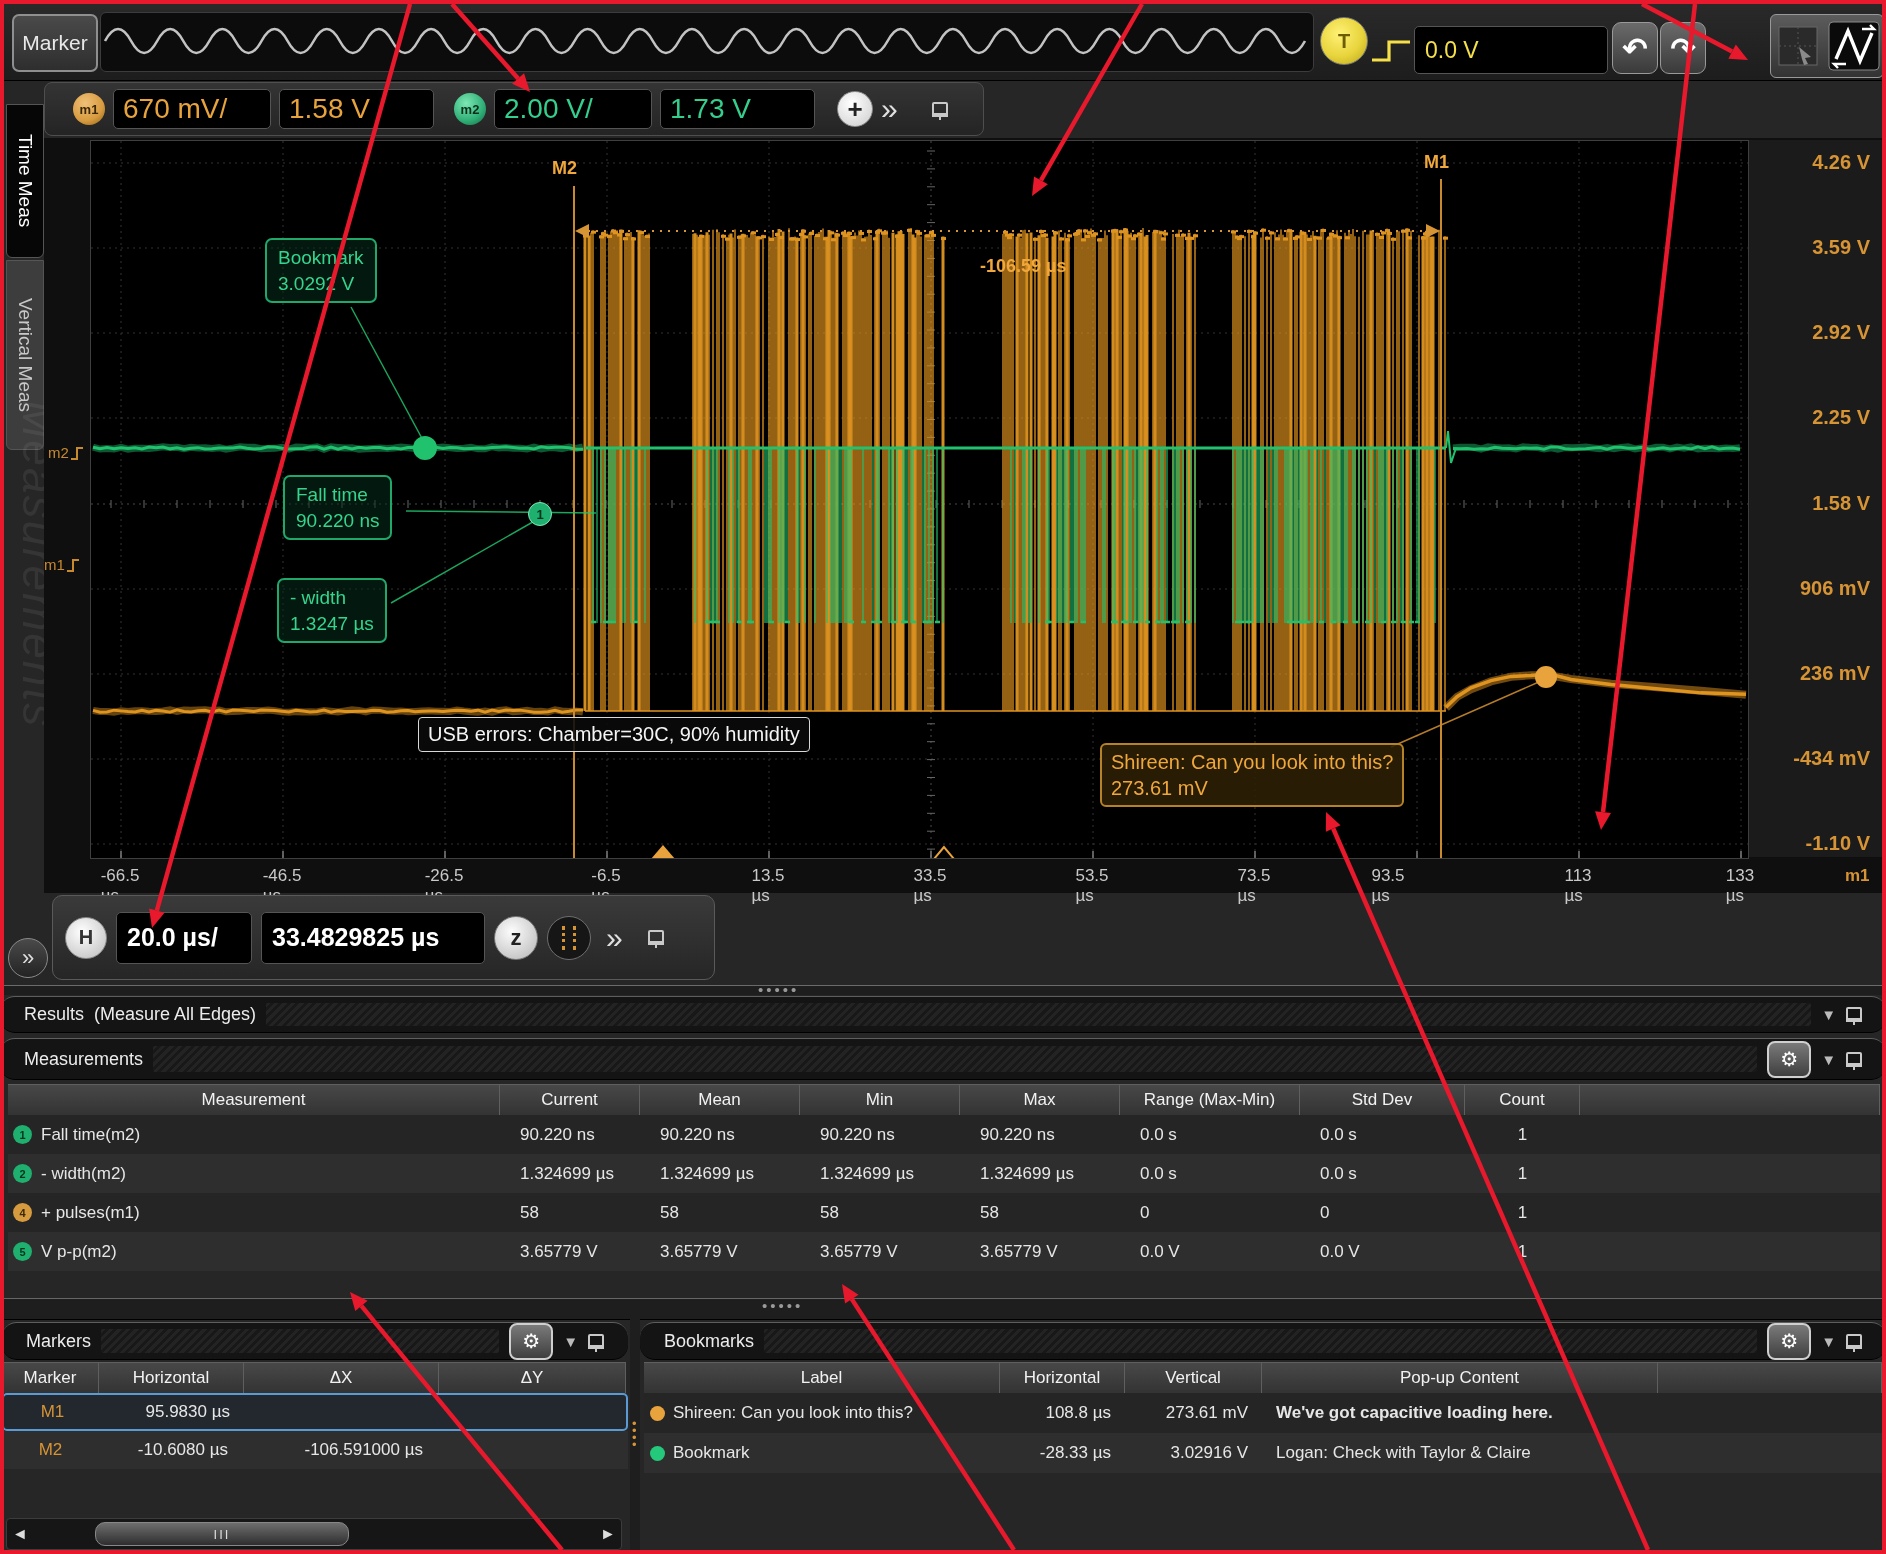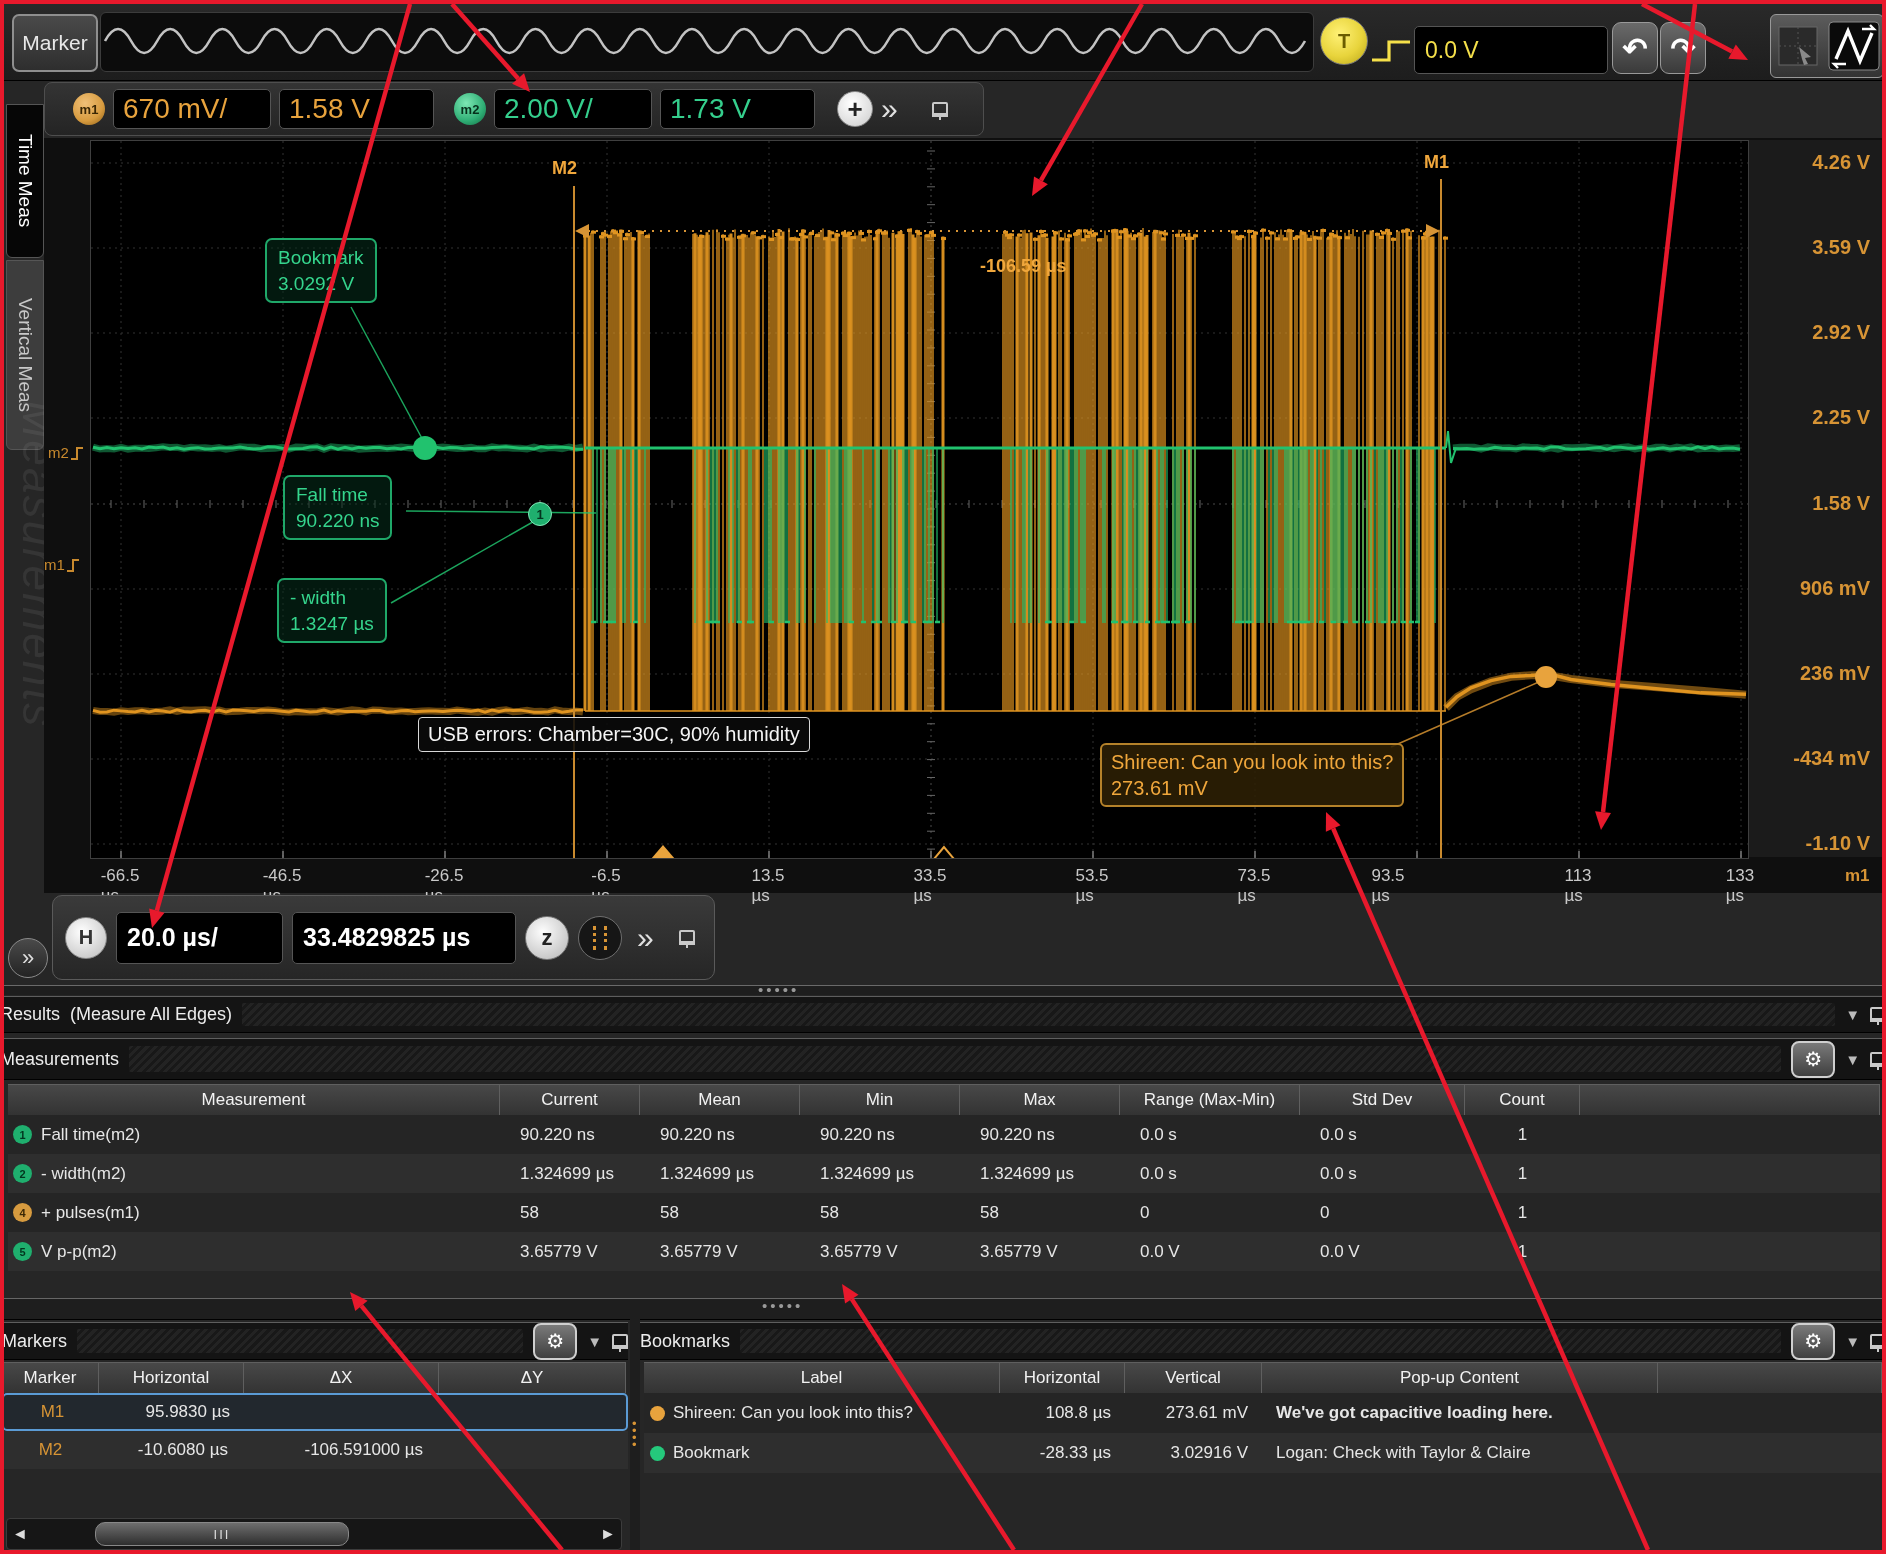--- a/index.html
+++ b/index.html
@@ -67,21 +67,21 @@
     color:#333;font-size:20px;font-weight:bold;display:flex;align-items:center;justify-content:center;border:1px solid #888;}
   .h-field{height:52px;background:#000;border:1px solid #555;border-radius:5px;color:#fff;font-size:25px;font-weight:bold;
     display:flex;align-items:center;padding-left:10px;box-sizing:border-box;}
   #zoom-z-btn{width:42px;height:42px;border-radius:50%;background:radial-gradient(circle at 40% 35%,#fdfdfd,#b5b5b5);
     border:1px solid #777;color:#222;font-size:22px;font-weight:bold;display:flex;align-items:center;justify-content:center;}
   #track-btn{width:42px;height:42px;border-radius:50%;background:#161616;border:1px solid #6e6e6e;display:flex;align-items:center;justify-content:center;}
   #track-btn span{width:8px;height:24px;border-left:3px dotted #d79435;border-right:3px dotted #d79435;}
   #expand-btn{left:8px;top:938px;width:38px;height:38px;border-radius:50%;background:linear-gradient(#4a4a4a,#232323);
     border:1px solid #8a8a8a;color:#ddd;font-size:22px;display:flex;align-items:center;justify-content:center;}
   
-  .hatch-bar{background:#141414;border-top:1px solid #5e5e5e;border-bottom:1px solid #000;display:flex;align-items:center;gap:10px;padding:0 0;box-sizing:border-box;}
+  .hatch-bar{background:#141414;border-top:1px solid #5e5e5e;border-bottom:1px solid #000;display:flex;align-items:center;gap:10px;padding:0 24px;box-sizing:border-box;border-radius:15px;}
   .hatch-fill{flex:1;height:64%;background:repeating-linear-gradient(135deg,#232323 0 3px,#181818 3px 6px);border-radius:2px;}
   .bar-title{font-size:18px;color:#ececec;white-space:nowrap;}
   .gear-btn{width:40px;height:33px;border-radius:8px;background:linear-gradient(#7a7a7a,#3f3f3f);border:2px solid #cfcfcf;
     color:#fff;font-size:20px;display:flex;align-items:center;justify-content:center;}
   .drop-arrow{color:#bbb;font-size:15px;}
   .grid-table{display:grid;}
   .th{background:linear-gradient(#484848,#333);border-right:1px solid #5f5f5f;border-top:1px solid #5f5f5f;border-bottom:1px solid #111;
     color:#f2f2f2;font-size:17px;display:flex;align-items:center;justify-content:center;height:30px;}
   .td{font-size:17px;color:#e6e6e6;display:flex;align-items:center;height:100%;box-sizing:border-box;}
   .row-badge{width:19px;height:19px;border-radius:50%;font-size:11px;font-weight:bold;display:flex;align-items:center;justify-content:center;margin:0 9px 0 5px;flex:0 0 auto;}
@@ -1015,21 +1015,21 @@
       <div class="xtick" style="left: 1092px;">53.5 µs</div>
       <div class="xtick" style="left: 1254px;">73.5 µs</div>
       <div class="xtick" style="left: 1388px;">93.5 µs</div>
       <div class="xtick" style="left: 1578px;">113 µs</div>
       <div class="xtick" style="left: 1740px;">133 µs</div>
     </div>
   <div id="axis-tag-m1" class="abs">m1</div>
 
   <div id="h-toolbar" class="abs">
     <div id="h-badge">H</div>
-    <div class="h-field" style="width:167px;">20.0 µs/</div>
+    <div class="h-field" style="width:136px;">20.0 µs/</div>
     <div class="h-field" style="width:224px;">33.4829825 µs</div>
     <div id="zoom-z-btn">z</div>
     <div id="track-btn">
         <span></span>
       </div>
     <div class="chevrons" style="margin-left:6px;">»</div>
     <div class="pin" style="margin-left:16px;"></div>
   </div>
   <div id="expand-btn" class="abs">»</div>
 

